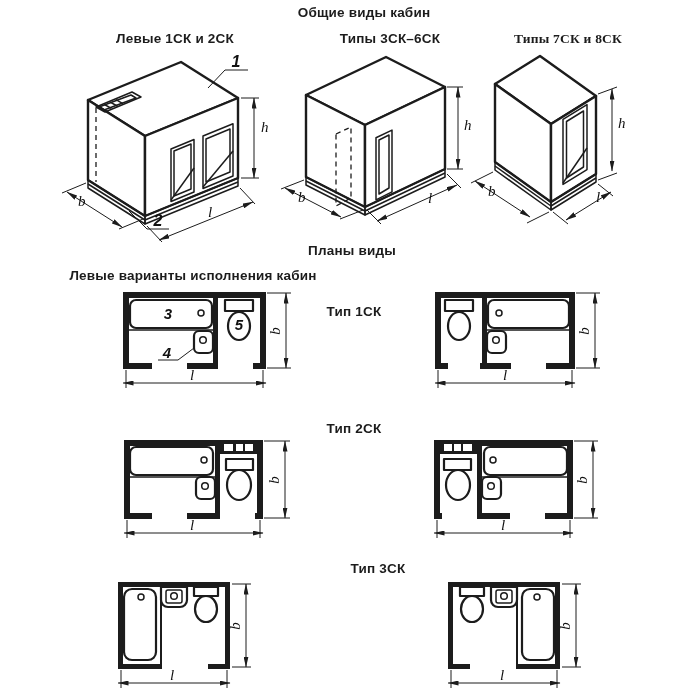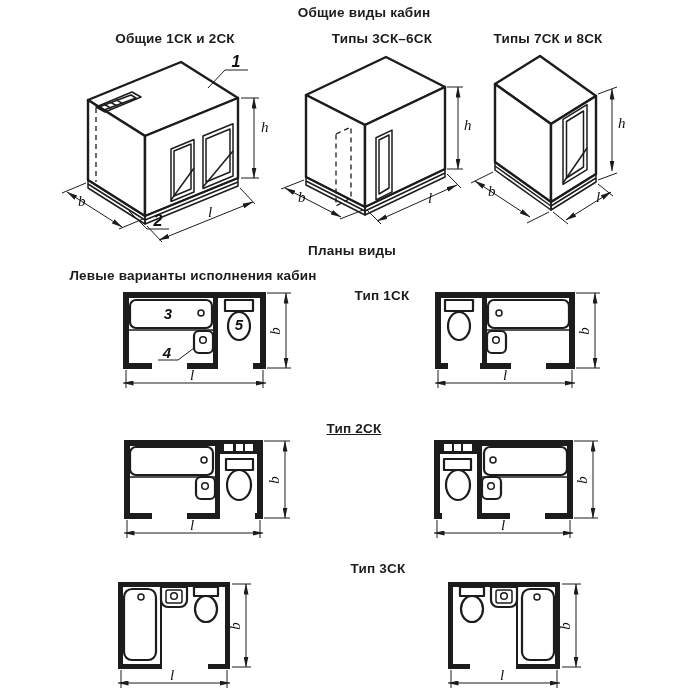--- a/index.html
+++ b/index.html
@@ -28,27 +28,27 @@
 
   <svg width="0" height="0">
     <defs>
       <marker id="arr" viewBox="0 0 11 5" refX="10.5" refY="2.5" markerWidth="11" markerHeight="5" markerUnits="userSpaceOnUse" orient="auto-start-reverse">
         <path d="M0,0 L11,2.5 L0,5 Z" fill="#1c1c1c"></path>
       </marker>
     </defs>
   </svg>
 
   <div class="lbl" style="left:364px;top:5px;">Общие виды кабин</div>
-  <div class="lbl" style="left:175px;top:31px;">Общие 1СК и 2СК</div>
-  <div class="lbl" style="left:382px;top:31px;">Типы 3СК–6СК</div>
-  <div class="lbl" style="left:548px;top:31px;">Типы 7СК и 8СК</div>
+  <div class="lbl" style="left:175px;top:31px;">Левые 1СК и 2СК</div>
+  <div class="lbl" style="left:390px;top:31px;">Типы 3СК–6СК</div>
+  <div class="lbl" style="left:568px;top:31px;font-family:Liberation Serif, serif;">Типы 7СК и 8СК</div>
   <div class="lbl" style="left:352px;top:243px;">Планы виды</div>
   <div class="lbl" style="left:193px;top:268px;text-align:right;">Левые варианты исполнения кабин</div>
-  <div class="lbl" style="left:354px;top:288px;margin-left:28px;">Тип 1СК</div>
-  <div class="lbl" style="left:354px;top:421px;text-decoration:underline;">Тип 2СК</div>
+  <div class="lbl" style="left:354px;top:304px;">Тип 1СК</div>
+  <div class="lbl" style="left:354px;top:421px;">Тип 2СК</div>
   <div class="lbl" style="left:354px;top:561px;margin-left:24px;">Тип 3СК</div>
 
   <svg style="left:58px;top:48px;" width="230" height="210" viewBox="0 0 230 210">
     <g>
       <polygon class="face" points="30,52 123,14 180,50 87,88"></polygon>
       <polygon class="face" points="30,52 87,88 87,168 30,132"></polygon>
       <polygon class="face" points="87,88 180,50 180,130 87,168"></polygon>
     </g>
     <g>
       <polygon class="thin" points="30,132 87,168 87,176 30,140" fill="#fff"></polygon>

